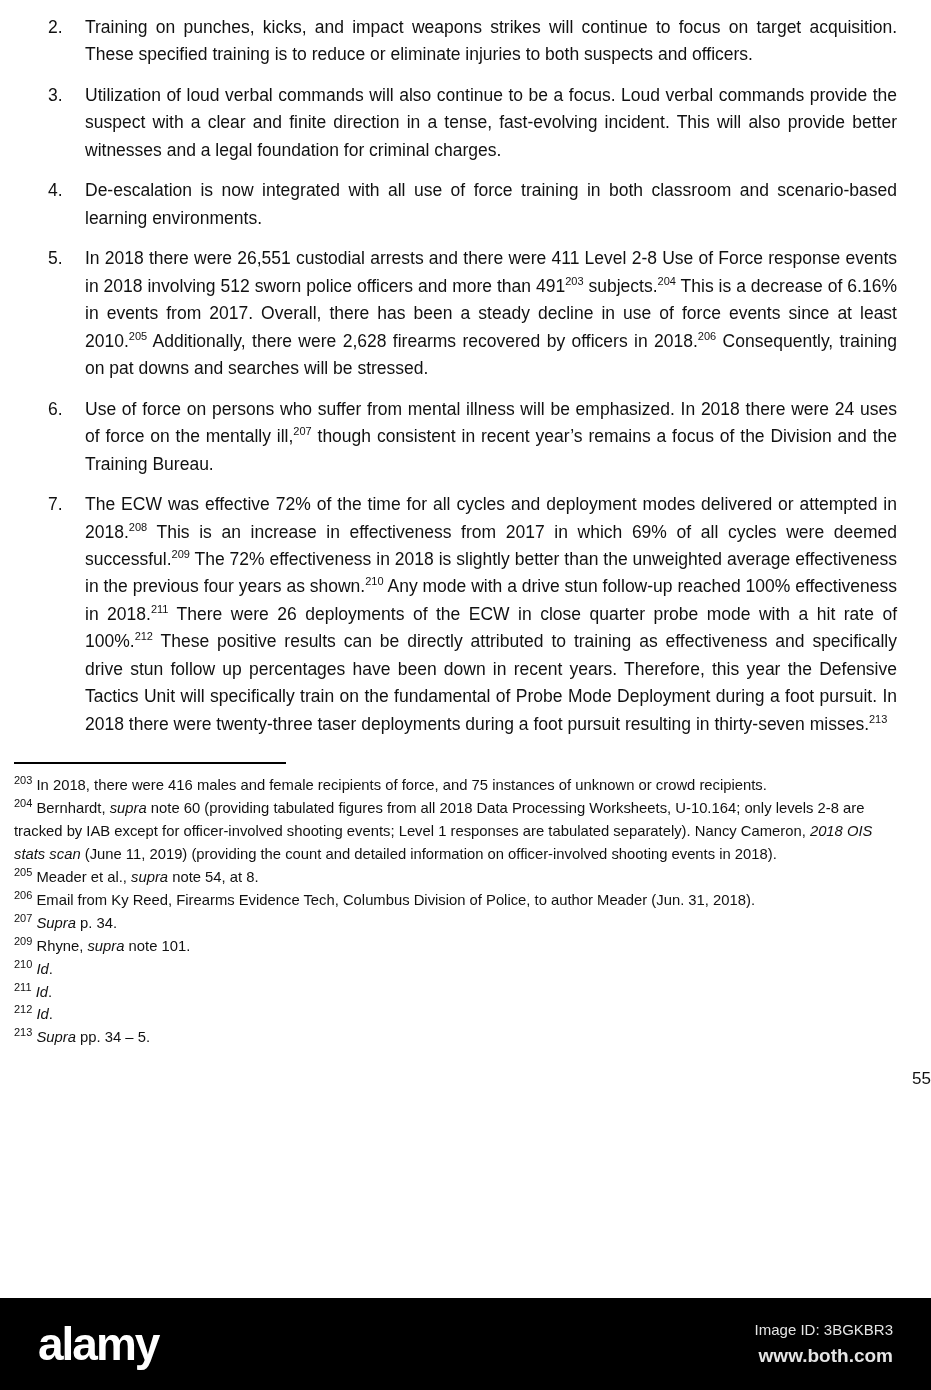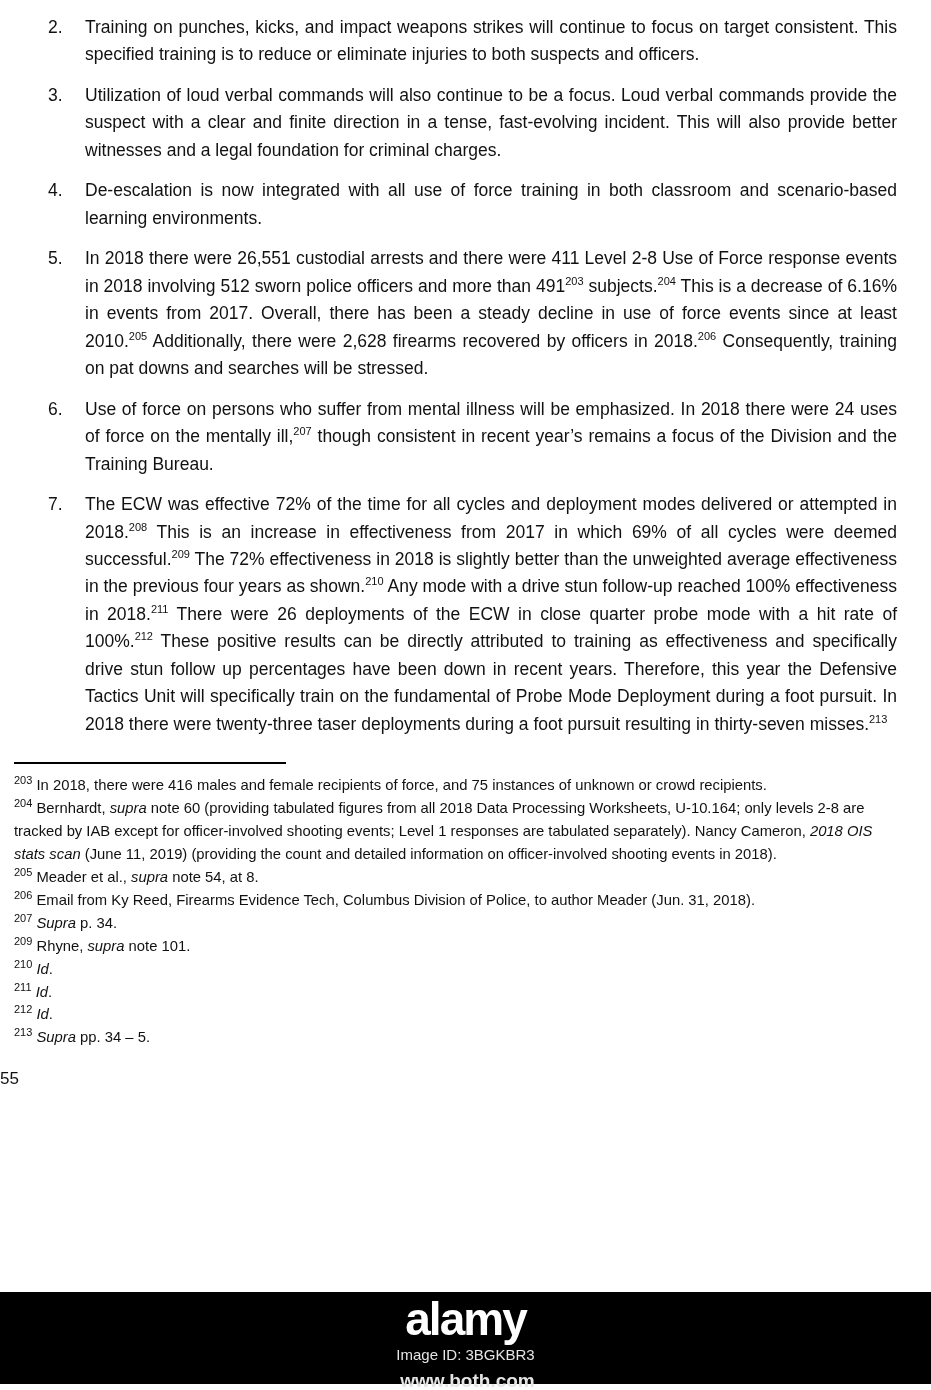--- a/index.html
+++ b/index.html
@@ -42,35 +42,34 @@
     border-top:2px solid #000;
   }
   .footnotes{
     padding:0 30px 0 14px;
     font-size:14.8px;
     line-height:1.55;
   }
   .footnote{margin:0;}
   .footnote em{}
   .page-number{
-    text-align:left;
+    text-align:right;
     margin-top:20px;
     font-size:17px;
   }
   .alamy-bar{
     position:absolute;
-    left:0;right:0;bottom:6px;
+    left:0;right:0;bottom:0;
     height:92px;
     background:#000;
     display:flex;
     align-items:center;
     justify-content:space-between;
     padding:0 38px;
     box-sizing:border-box;
-    flex-direction:column;
   }
   .alamy-logo{
     color:#fff;
     font-size:46px;
     font-weight:bold;
     letter-spacing:-2px;
   }
   .alamy-right{
     color:#e5e5e5;
     text-align:right;
@@ -85,21 +84,21 @@
   }
 </style>
 </head>
 <body>
 
 <div class="page">
 
   <ol class="items" id="items-container">
   <li class="item">
     <span class="num">2.</span>
-    <span class="item-text">Training on punches, kicks, and impact weapons strikes will continue to focus on target consistent. This specified training is to reduce or eliminate injuries to both suspects and officers.</span>
+    <span class="item-text">Training on punches, kicks, and impact weapons strikes will continue to focus on target acquisition. These specified training is to reduce or eliminate injuries to both suspects and officers.</span>
   </li>
 
   <li class="item">
     <span class="num">3.</span>
     <span class="item-text">Utilization of loud verbal commands will also continue to be a focus. Loud verbal commands provide the suspect with a clear and finite direction in a tense, fast-evolving incident. This will also provide better witnesses and a legal foundation for criminal charges.</span>
   </li>
 
   <li class="item">
     <span class="num">4.</span>
     <span class="item-text">De-escalation is now integrated with all use of force training in both classroom and scenario-based learning environments.</span>

